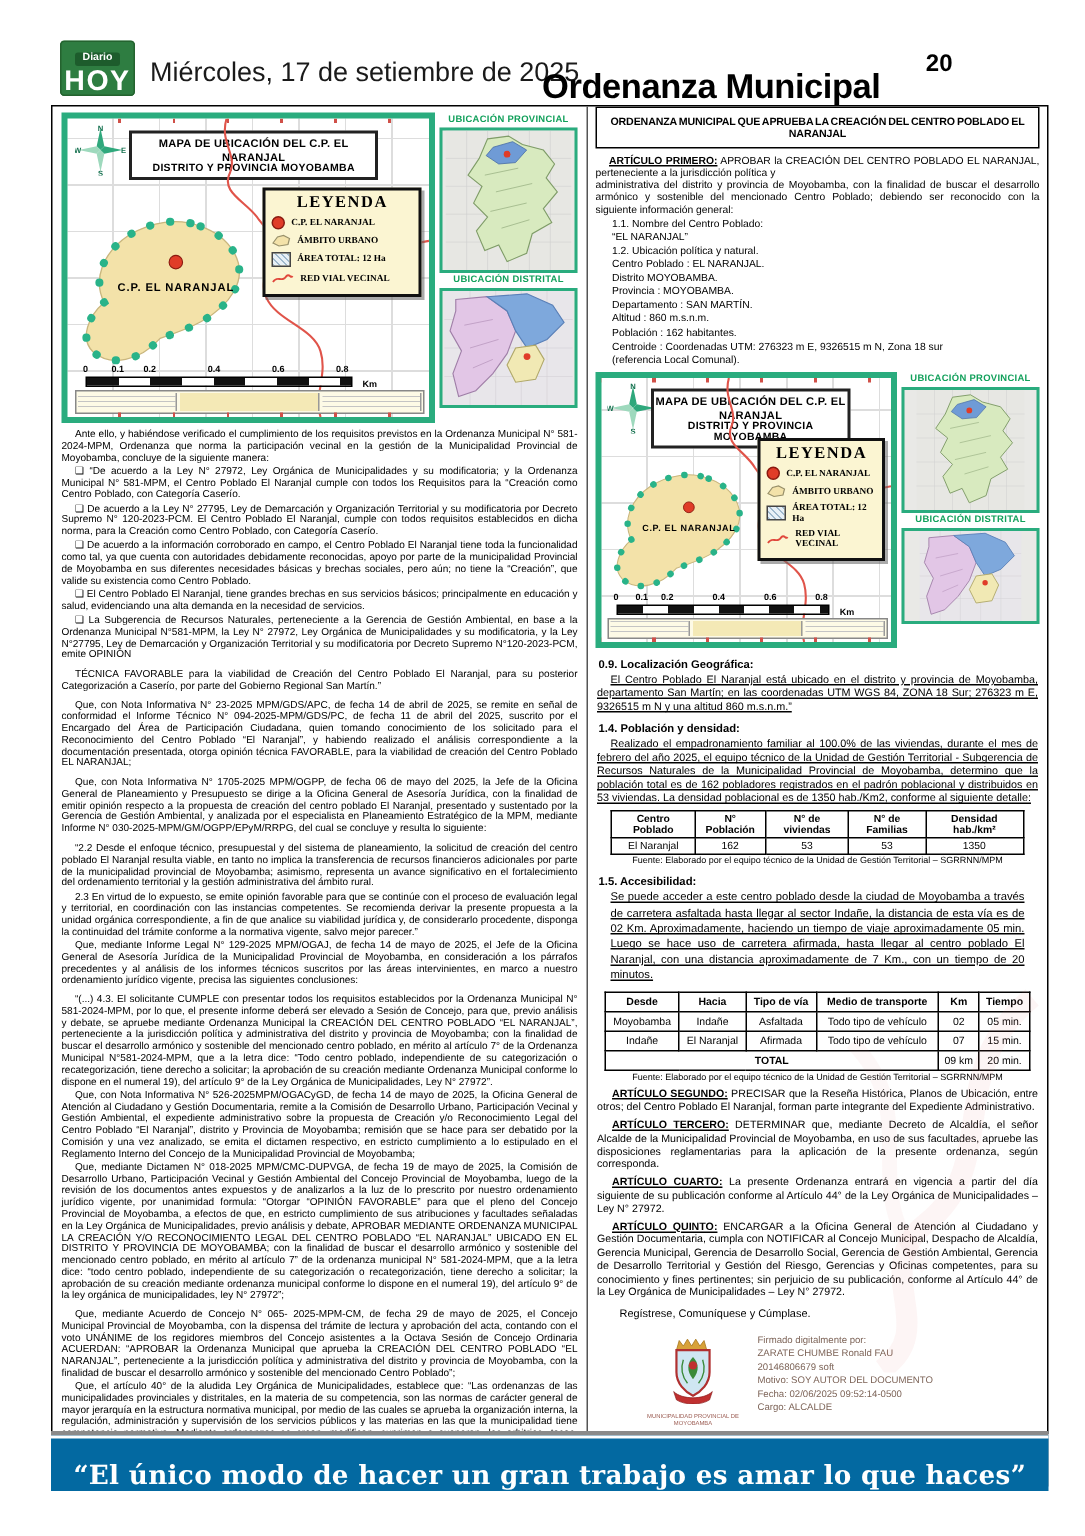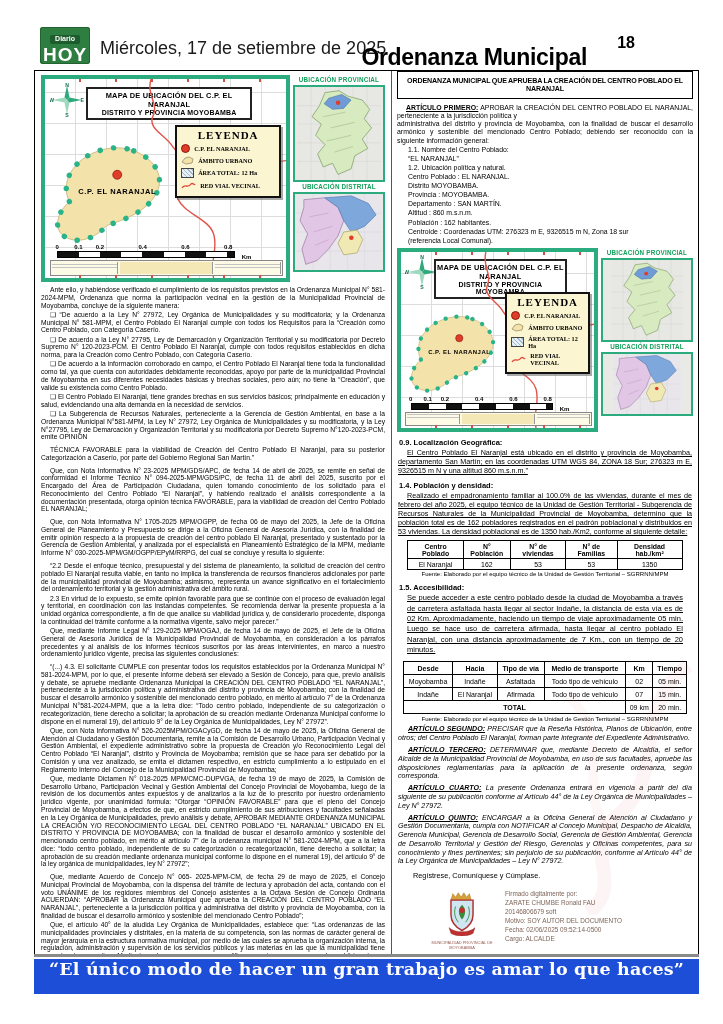--- a/index.html
+++ b/index.html
@@ -79,46 +79,46 @@
   .info-lines div{font-size:6.9px;line-height:1.32;padding-left:11px;}
   .sec-head{font-weight:bold;font-size:7.5px;margin:6px 0 1px 2px;}
   .sec-body{font-size:7.2px;line-height:1.26;text-align:justify;text-indent:9px;margin:0 1px;text-decoration:underline;}
   .sec-body.inset-par{padding:0 9px;text-indent:0;line-height:1.38;font-size:7.5px;}
   table{border-collapse:collapse;}
   .pop-table{width:93%;margin:4px auto 1px;font-size:6.9px;text-align:center;}
   .pop-table th,.pop-table td{border:1px solid #000;padding:1.5px 2px;}
   .acc-table{width:96%;margin:6px auto 2px;font-size:7px;text-align:center;}
   .acc-table th,.acc-table td{border:1px solid #000;padding:2.5px 2px;}
   .fuente{font-size:6px;text-align:center;margin:1px 0 2px;}
-  .articles p{font-size:7.1px;line-height:1.24;text-align:justify;margin:3px 1px 0;text-indent:10px;font-style:italic;}
+  .articles p{font-size:7.1px;line-height:1.24;text-align:justify;margin:3px 1px 0;text-indent:10px;}
   .closing{font-size:7.3px;margin:5px 0 0 16px;}
   .sig-row{display:flex;margin:10px 0 0 34px;gap:12px;align-items:flex-start;}
   .seal{width:62px;text-align:center;flex:none;}
   .seal-caption{font-size:3.9px;color:#9a5a50;line-height:1.2;margin-top:1px;}
   .sig-text div{font-size:6.4px;color:#7d6458;line-height:1.4;}
   .watermark{position:absolute;right:0;bottom:40px;opacity:.5;pointer-events:none;}
 
   
-  .quote-bar{position:absolute;left:34px;top:957px;width:665px;height:35px;background:#1d4ed8;
-     display:flex;align-items:flex-start;justify-content:center;border-top:2px solid #fff;box-shadow:0 -3px 0 #8a8a8a;}
+  .quote-bar{position:absolute;left:34px;top:957px;width:665px;height:35px;background:#0369a1;
+     display:flex;align-items:flex-end;justify-content:center;border-top:2px solid #fff;box-shadow:0 -3px 0 #8a8a8a;}
   .quote-bar span{color:#fff;font-family:"DejaVu Serif",serif;font-weight:bold;font-size:17.5px;letter-spacing:0.2px;}
 </style>
 </head>
 <body>
 
 <div class="page">
 
   <div class="header">
     <div class="logo">
       <div class="diario">Diario</div>
       <div class="hoy">HOY</div>
     </div>
     <div class="date">Miércoles, 17  de setiembre de  2025</div>
     <div class="section-title">Ordenanza Municipal</div>
-    <div class="page-num">18</div>
+    <div class="page-num">20</div>
   </div>
 
   <div class="article">
 
     <div class="col-left">
 
       <div class="map-fig map-lg">
         <div class="map-main">
           <svg class="compass" viewBox="0 0 40 40">
             <polygon points="20,3 23,17 20,20 17,17" fill="#2fa87c"></polygon>

